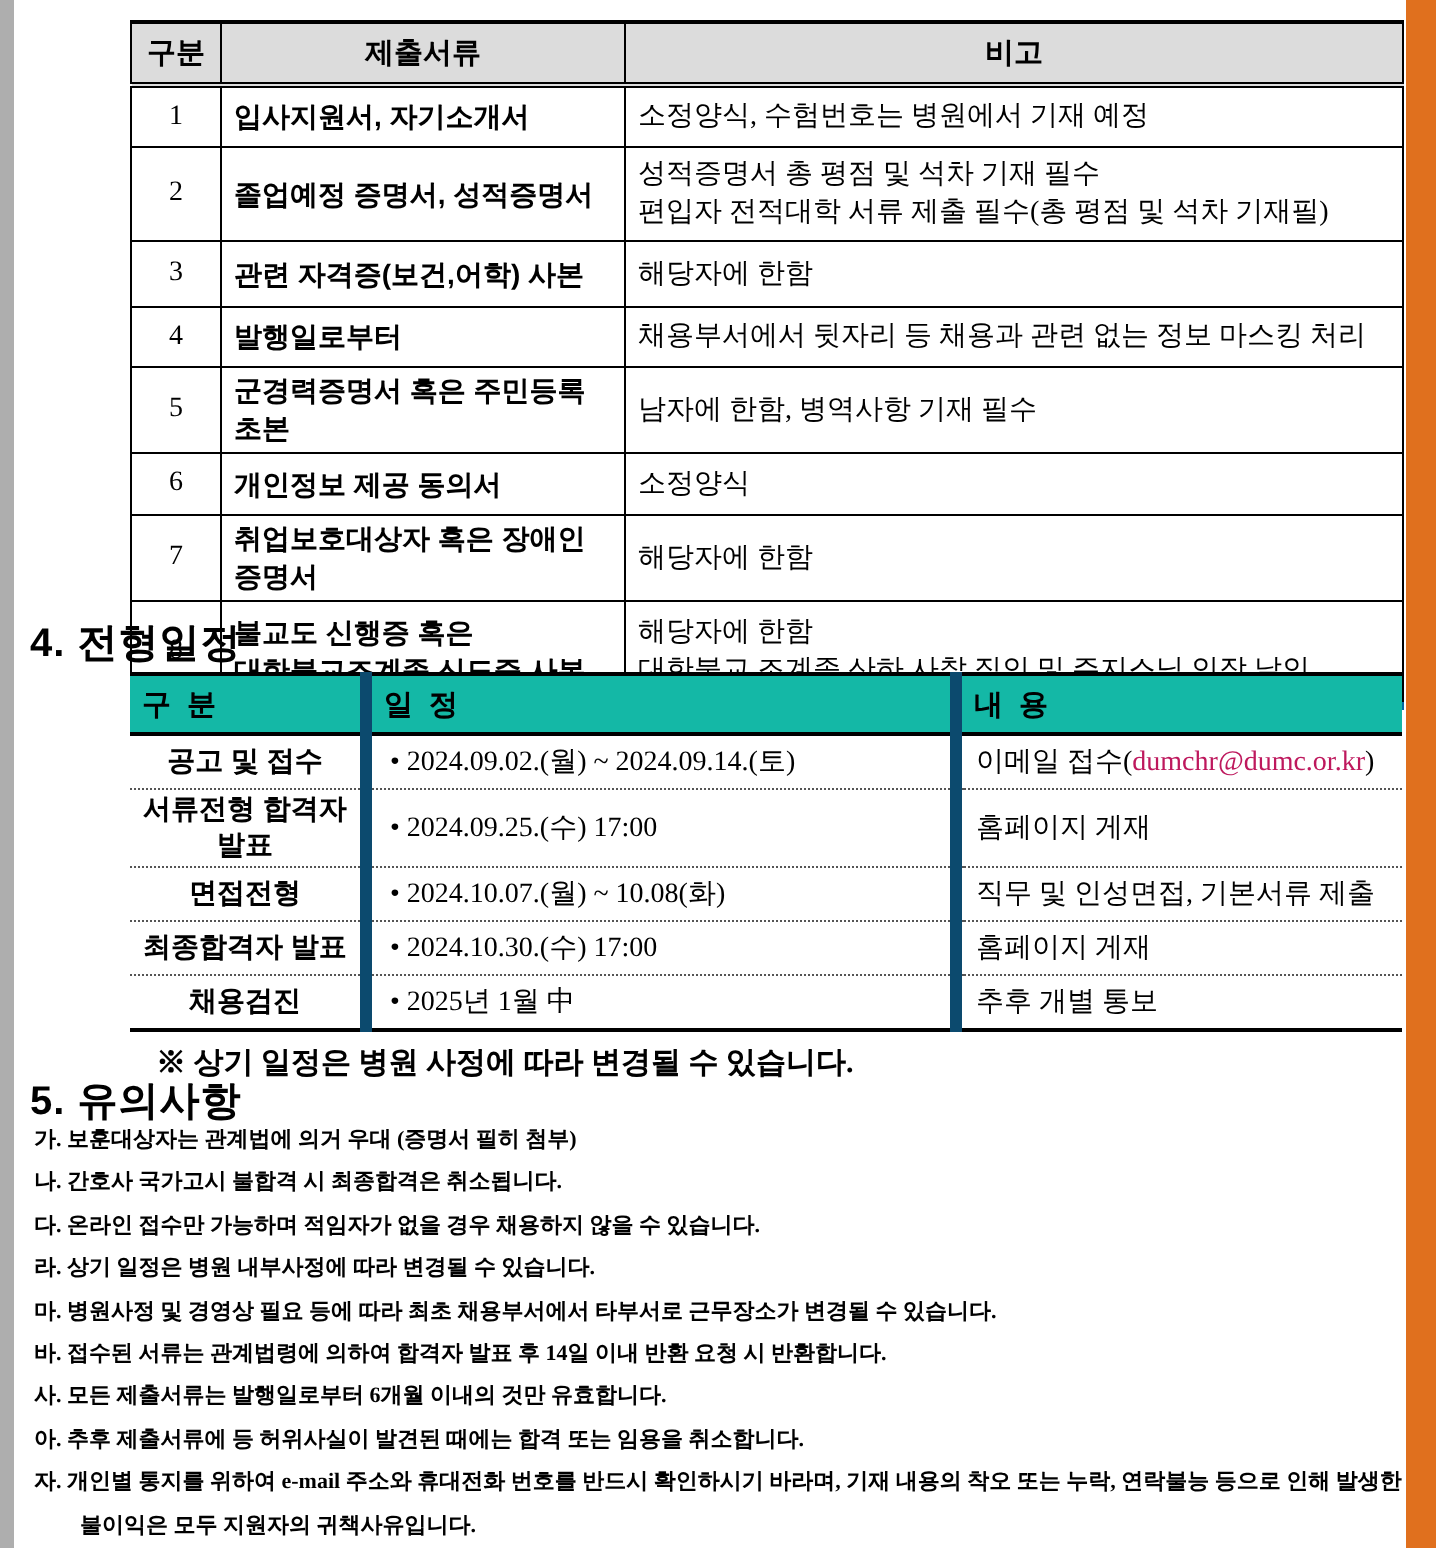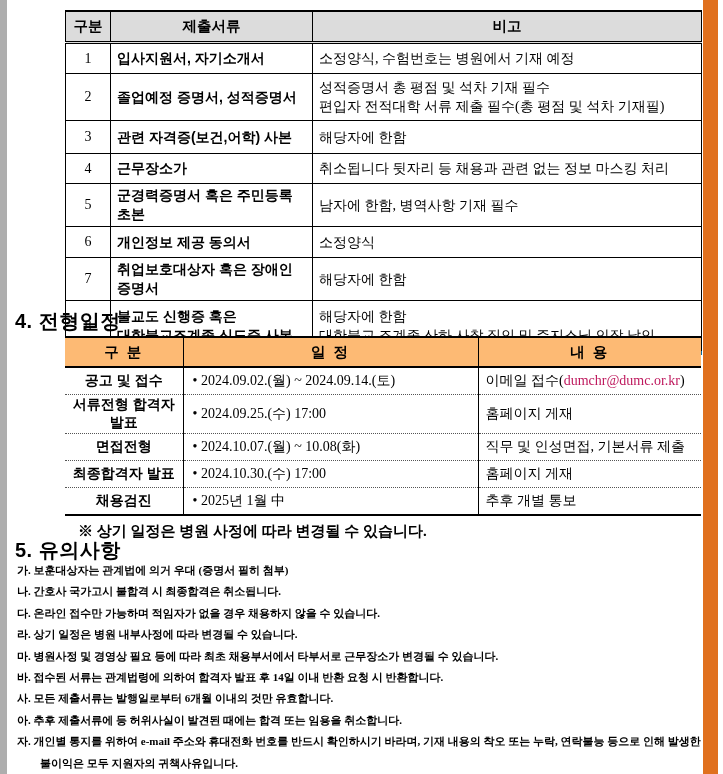--- a/index.html
+++ b/index.html
@@ -45,26 +45,26 @@
     font-weight:700;font-size:20px;letter-spacing:0.5px;
   }
   
   .tbl2{
     position:absolute;left:65px;top:336px;width:636px;
     border-collapse:collapse;table-layout:fixed;
     font-size:14px;
     border-top:2px solid #000;border-bottom:2px solid #000;
   }
   .tbl2 th{
-    background:#fdba74;font-weight:700;text-align:center;height:26px;
+    background:#14b8a6;font-weight:700;text-align:left;height:26px;
     border-bottom:2px solid #000;
     font-family:"Liberation Sans", sans-serif;font-size:14.5px;
     letter-spacing:2px;
   }
-  .tbl2 th,.tbl2 td{border-left:1px solid #0c4a6e;border-right:1px solid #000;padding:1px 6px;vertical-align:middle;}
+  .tbl2 th,.tbl2 td{border-left:6px solid #0c4a6e;border-right:1px solid #000;padding:1px 6px;vertical-align:middle;}
   .tbl2 th:first-child,.tbl2 td:first-child{border-left:none;}
   .tbl2 th:last-child,.tbl2 td:last-child{border-right:none;}
   .tbl2 tbody td{height:24px;border-top:1px dotted #555;}
   .tbl2 tbody tr:first-child td{border-top:none;}
   .tbl2 td.c-stage{
     text-align:center;font-weight:700;
     font-family:"Liberation Sans", sans-serif;font-size:14px;
   }
   .tbl2 td.c-date{padding-left:9px;}
   .tbl2 td.c-content{padding-left:7px;}
@@ -113,22 +113,22 @@
         <td class="c-note">성적증명서 총 평점 및 석차 기재 필수
 편입자 전적대학 서류 제출 필수(총 평점 및 석차 기재필)</td>
       </tr>
       <tr class="h28">
         <td class="c-no">3</td>
         <td class="c-doc">관련 자격증(보건,어학) 사본</td>
         <td class="c-note">해당자에 한함</td>
       </tr>
       <tr class="h25">
         <td class="c-no">4</td>
-        <td class="c-doc">근무장소가</td>
-        <td class="c-note">취소됩니다 뒷자리 등 채용과 관련 없는 정보 마스킹 처리</td>
+        <td class="c-doc">발행일로부터</td>
+        <td class="c-note">채용부서에서 뒷자리 등 채용과 관련 없는 정보 마스킹 처리</td>
       </tr>
       <tr class="h26">
         <td class="c-no">5</td>
         <td class="c-doc">군경력증명서 혹은 주민등록초본</td>
         <td class="c-note">남자에 한함, 병역사항 기재 필수</td>
       </tr>
       <tr class="h26">
         <td class="c-no">6</td>
         <td class="c-doc">개인정보 제공 동의서</td>
         <td class="c-note">소정양식</td>

